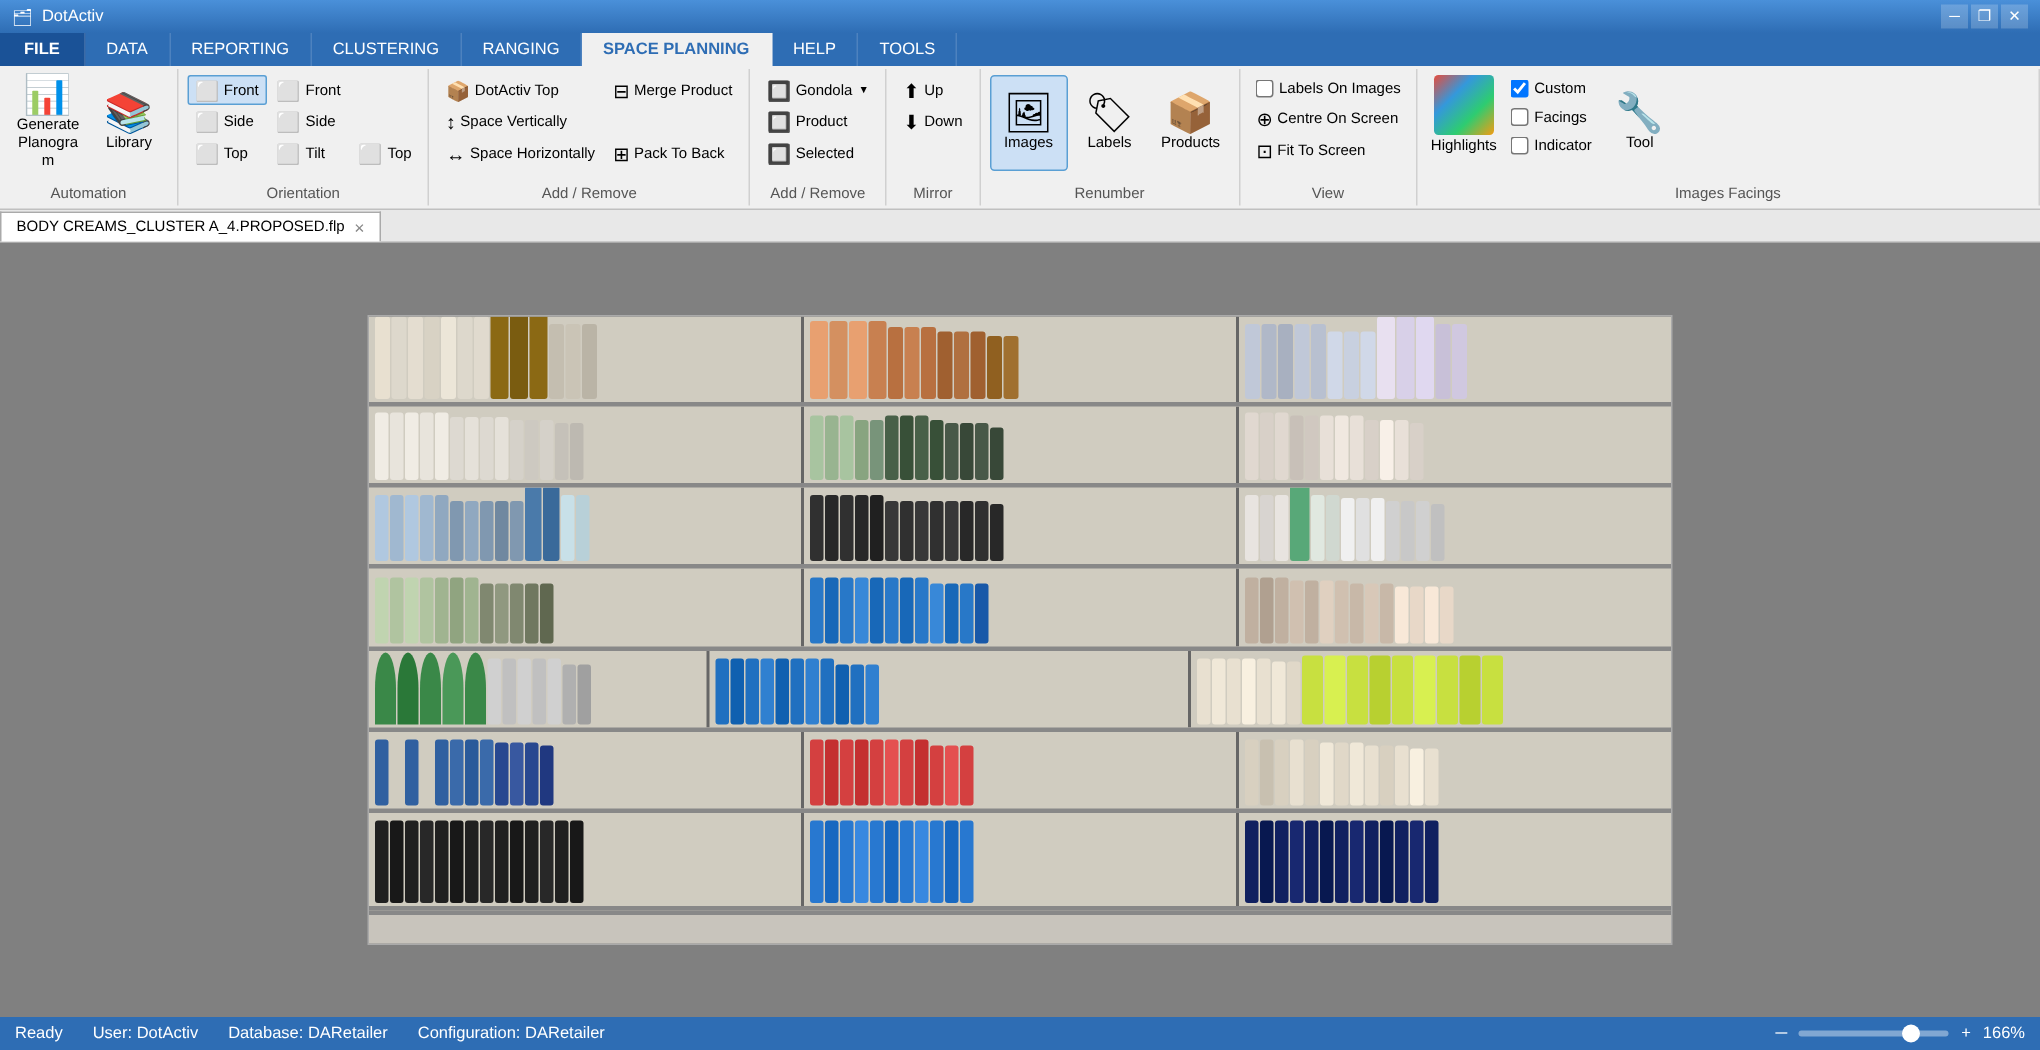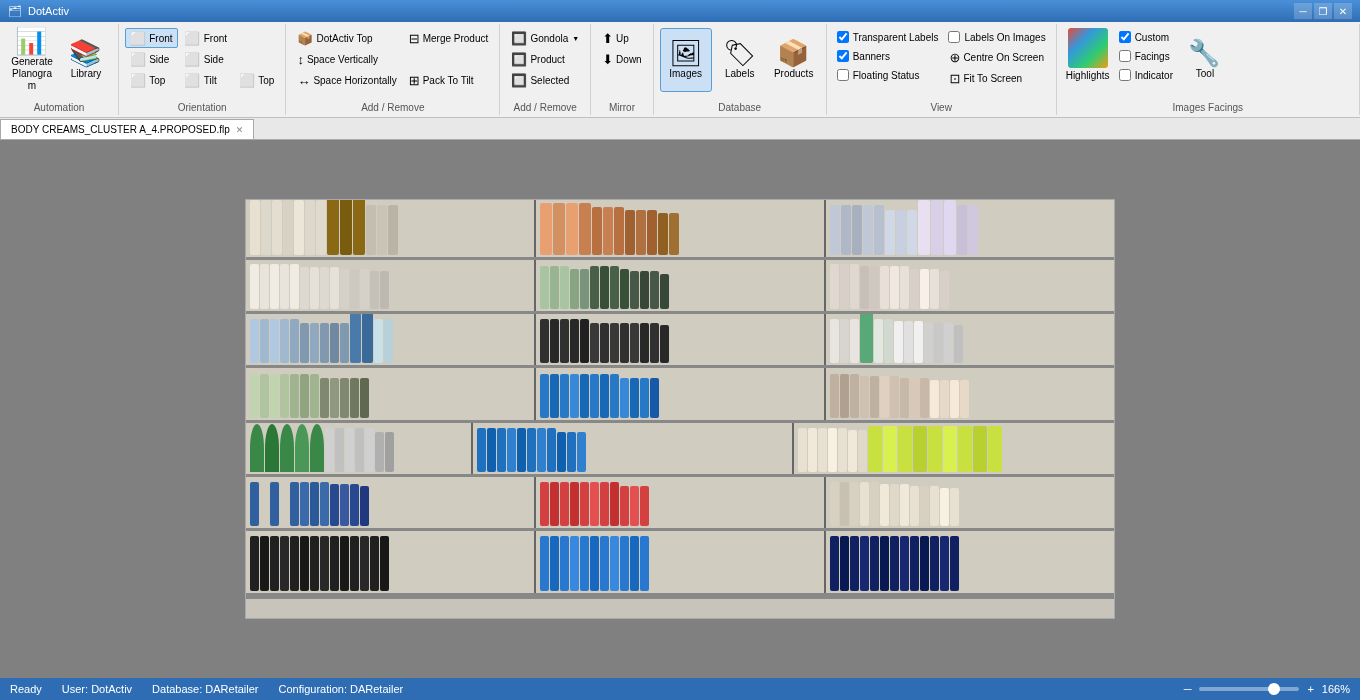--- a/index.html
+++ b/index.html
@@ -285,20 +285,30 @@
   <div class="title-bar">
     <span style="margin-right:6px;">🗂</span>
     <span>DotActiv</span>
     <div class="title-bar-controls">
       <button class="title-btn">─</button>
       <button class="title-btn">❐</button>
       <button class="title-btn close">✕</button>
     </div>
   </div>
 
+  <div class="ribbon-tabs">
+    <div class="ribbon-tab file-tab">FILE</div>
+    <div class="ribbon-tab">DATA</div>
+    <div class="ribbon-tab">REPORTING</div>
+    <div class="ribbon-tab">CLUSTERING</div>
+    <div class="ribbon-tab">RANGING</div>
+    <div class="ribbon-tab active">SPACE PLANNING</div>
+    <div class="ribbon-tab">HELP</div>
+    <div class="ribbon-tab">TOOLS</div>
+  </div>
 
   <div class="ribbon">
 
     <div class="ribbon-group">
       <div class="ribbon-group-content">
         <div class="rb-large">
           <span class="icon">📊</span>
           <span class="label">Generate
 Planogram</span>
         </div>
@@ -369,21 +379,21 @@
           </div>
         </div>
         <div class="rb-col">
           <div class="rb-small">
             <span class="icon">⊟</span>
             <span>Merge Product</span>
           </div>
           <div style="height:20px;"></div>
           <div class="rb-small">
             <span class="icon">⊞</span>
-            <span>Pack To Tilt</span>
+            <span>Pack To Back</span>
           </div>
         </div>
       </div>
       <div class="ribbon-group-label">Add / Remove</div>
     </div>
 
     <div class="ribbon-group">
       <div class="ribbon-group-content">
         <div class="rb-col">
           <div class="rb-small">
@@ -428,39 +438,25 @@
         </div>
         <div class="rb-large">
           <span class="icon">🏷</span>
           <span class="label">Labels</span>
         </div>
         <div class="rb-large">
           <span class="icon">📦</span>
           <span class="label">Products</span>
         </div>
       </div>
-      <div class="ribbon-group-label">Database</div>
+      <div class="ribbon-group-label">Renumber</div>
     </div>
 
     <div class="ribbon-group">
       <div class="ribbon-group-content">
-        <div class="rb-col">
-          <div class="cb-item">
-            <input type="checkbox" checked="" style="">
-            <span>Transparent Labels</span>
-          </div>
-          <div class="cb-item">
-            <input type="checkbox" checked="" style="">
-            <span>Banners</span>
-          </div>
-          <div class="cb-item">
-            <input type="checkbox" style="">
-            <span>Floating Status</span>
-          </div>
-        </div>
         <div class="rb-col">
           <div class="cb-item">
             <input type="checkbox" style="">
             <span>Labels On Images</span>
           </div>
           <div class="rb-small">
             <span class="icon">⊕</span>
             <span>Centre On Screen</span>
           </div>
           <div class="rb-small">

